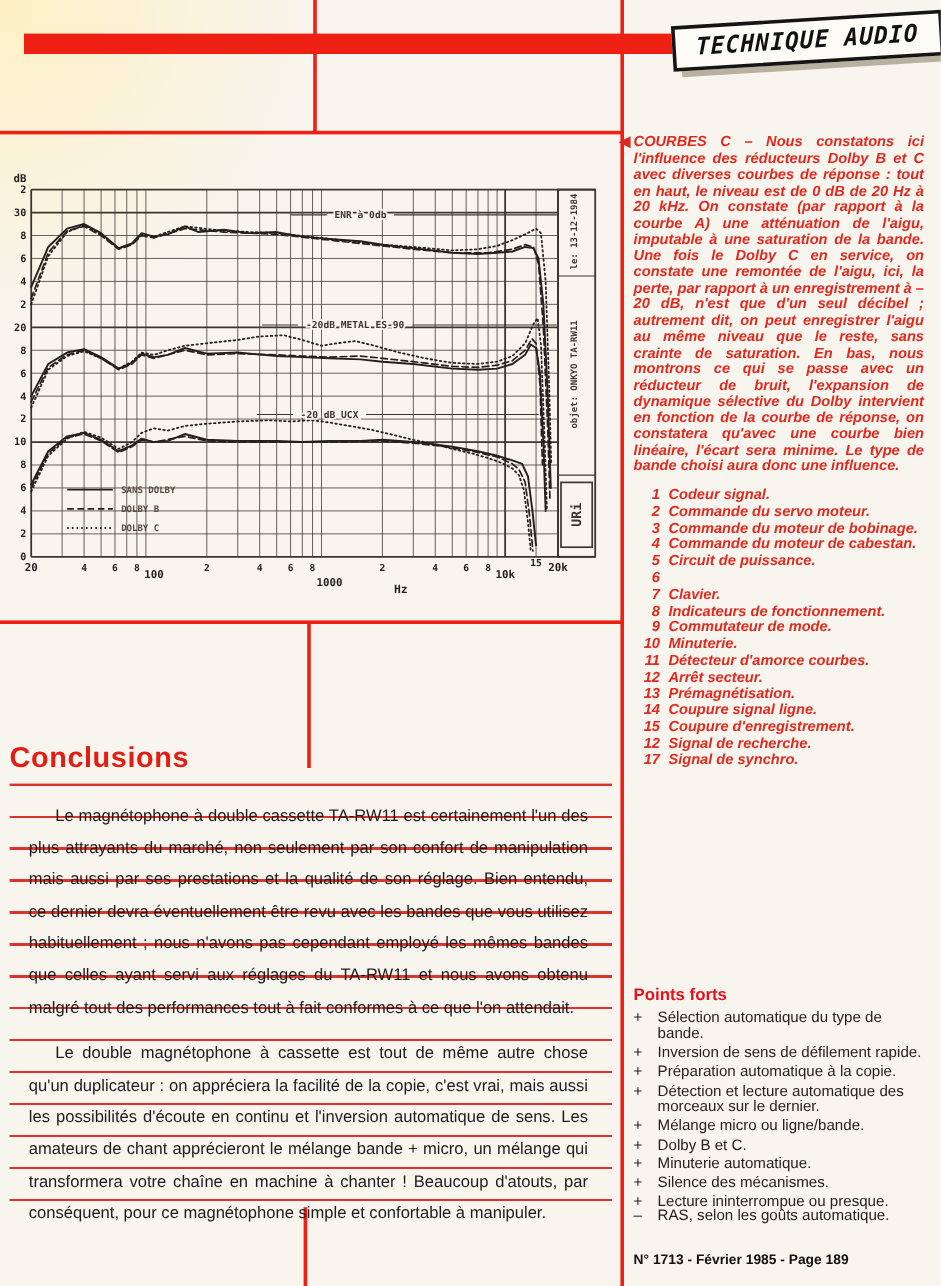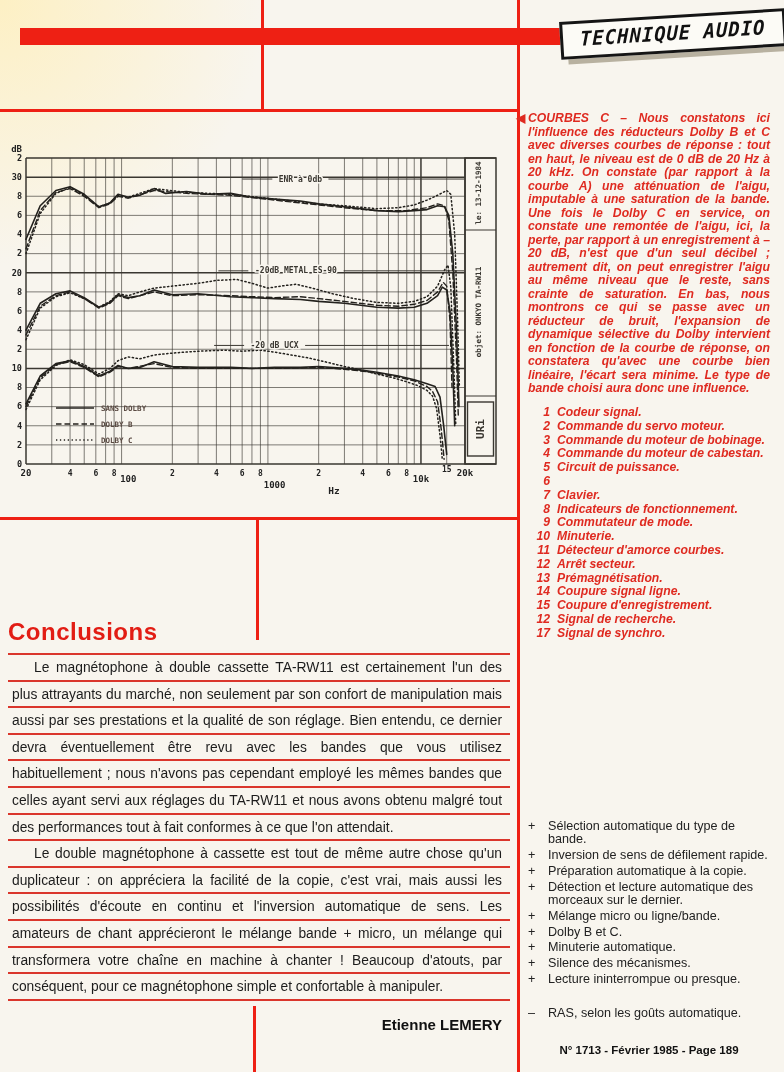--- a/index.html
+++ b/index.html
@@ -14,39 +14,39 @@
   .badge-inner{display:inline-block;font-family:"DejaVu Sans Mono", monospace;
          font-style:italic;font-weight:bold;font-size:20px;letter-spacing:1px;
          transform:skewX(-4deg) scaleX(.95);color:#111;white-space:nowrap;}
   
   .chart{position:absolute;left:4px;top:144px;}
   
   .concl{position:absolute;left:8px;top:618px;width:502px;}
   .concl-title{margin:0;color:#e21d14;font-size:24px;font-weight:bold;letter-spacing:.5px;}
   .ruled{margin-top:7px;border-top:2.2px solid #da362c;padding:0 8px 0 4px;
          background-image:repeating-linear-gradient(to bottom, transparent 0px, transparent 24.6px, #da362c 24.6px, #da362c 26.6px);}
-  .ruled p{margin:0;line-height:26.6px;font-size:13.8px;text-align:justify;text-indent:22px;color:#1c1c1c;}
+  .ruled p{margin:12px;line-height:26.6px;font-size:13.8px;text-align:justify;text-indent:22px;color:#1c1c1c;}
   .sig{position:absolute;left:8px;top:1016px;width:494px;text-align:right;font-weight:bold;font-size:15px;color:#111;}
   
   .rcol{position:absolute;left:528px;top:0;width:242px;height:1072px;}
   .courbes{position:absolute;top:112px;left:0;width:242px;}
   .courbes p{position:relative;margin:0;font-size:12.2px;line-height:13.5px;font-weight:bold;font-style:italic;
              color:#df2a20;text-align:justify;}
   .courbes-marker{position:absolute;left:-12px;top:0px;font-size:12px;color:#df2a20;font-style:normal;}
   .numlist{position:absolute;top:406px;left:0;width:242px;}
   .nitem{display:flex;font-weight:bold;font-style:italic;color:#df2a20;font-size:12.2px;line-height:13.8px;}
   .nnum{width:22px;text-align:right;margin-right:7px;flex:none;}
   .ntext{flex:1;text-align:justify;}
   .ph{margin:0 0 6px 0;font-size:14px;font-weight:bold;color:#e80f1d;}
   .pforts{position:absolute;top:820px;left:0;width:242px;}
   .pfaibles{position:absolute;top:1007px;left:0;width:242px;}
   .pitem{display:flex;font-size:12.6px;line-height:13.3px;color:#222;margin-bottom:2.5px;}
   .pmark{width:20px;flex:none;}
   .ptext{flex:1;}
-  .footer{position:absolute;top:1044px;left:0;width:242px;text-align:center;font-size:11.5px;font-weight:bold;color:#111;}
+  .footer{position:absolute;top:1044px;left:0;width:242px;text-align:left;font-size:11.5px;font-weight:bold;color:#111;}
 </style>
 </head>
 <body>
 
 <div class="page">
 
   <div class="rl" style="left:20px;top:28px;width:748px;height:17px;"></div>
   <div class="rl" style="left:261px;top:0;width:2.5px;height:110px;"></div>
   <div class="rl" style="left:517px;top:0;width:2.5px;height:1072px;"></div>
   <div class="rl" style="left:0;top:109px;width:519px;height:2.5px;"></div>
@@ -172,21 +172,20 @@
       <text x="97" y="298.8" font-family="&quot;DejaVu Sans Mono&quot;, monospace" font-size="7.5" font-weight="bold" fill="#5a4a42">DOLBY C</text>
     </svg>
 
   <div class="concl">
     <h2 class="concl-title">Conclusions</h2>
     <div class="ruled">
       <p>Le magnétophone à double cassette TA-RW11 est certainement l'un des plus attrayants du marché, non seulement par son confort de manipulation mais aussi par ses prestations et la qualité de son réglage. Bien entendu, ce dernier devra éventuellement être revu avec les bandes que vous utilisez habituellement ; nous n'avons pas cependant employé les mêmes bandes que celles ayant servi aux réglages du TA-RW11 et nous avons obtenu malgré tout des performances tout à fait conformes à ce que l'on attendait.</p>
       <p>Le double magnétophone à cassette est tout de même autre chose qu'un duplicateur : on appréciera la facilité de la copie, c'est vrai, mais aussi les possibilités d'écoute en continu et l'inversion automatique de sens. Les amateurs de chant apprécieront le mélange bande + micro, un mélange qui transformera votre chaîne en machine à chanter ! Beaucoup d'atouts, par conséquent, pour ce magnétophone simple et confortable à manipuler.</p>
     </div>
   </div>
-  <div class="sig">Etienne LEMERY</div>
 
   <div class="rcol">
     <div class="courbes">
       <p><span class="courbes-marker">◀</span><span>COURBES C – Nous constatons ici l'influence des réducteurs Dolby B et C avec diverses courbes de réponse : tout en haut, le niveau est de 0 dB de 20 Hz à 20 kHz. On constate (par rapport à la courbe A) une atténuation de l'aigu, imputable à une saturation de la bande. Une fois le Dolby C en service, on constate une remontée de l'aigu, ici, la perte, par rapport à un enregistrement à – 20 dB, n'est que d'un seul décibel ; autrement dit, on peut enregistrer l'aigu au même niveau que le reste, sans crainte de saturation. En bas, nous montrons ce qui se passe avec un réducteur de bruit, l'expansion de dynamique sélective du Dolby intervient en fonction de la courbe de réponse, on constatera qu'avec une courbe bien linéaire, l'écart sera minime. Le type de bande choisi aura donc une influence.</span></p>
     </div>
     <div class="numlist">
         <div class="nitem">
           <span class="nnum">1</span>
           <span class="ntext">Codeur signal.</span>
         </div>
@@ -248,20 +247,21 @@
         <div class="nitem">
           <span class="nnum">12</span>
           <span class="ntext">Signal de recherche.</span>
         </div>
         <div class="nitem">
           <span class="nnum">17</span>
           <span class="ntext">Signal de synchro.</span>
         </div>
       </div>
     <div class="pforts">
+      <h3 class="ph">Points forts</h3>
       <div>
           <div class="pitem">
             <span class="pmark">+</span>
             <span class="ptext">Sélection automatique du type de bande.</span>
           </div>
           <div class="pitem">
             <span class="pmark">+</span>
             <span class="ptext">Inversion de sens de défilement rapide.</span>
           </div>
           <div class="pitem">

